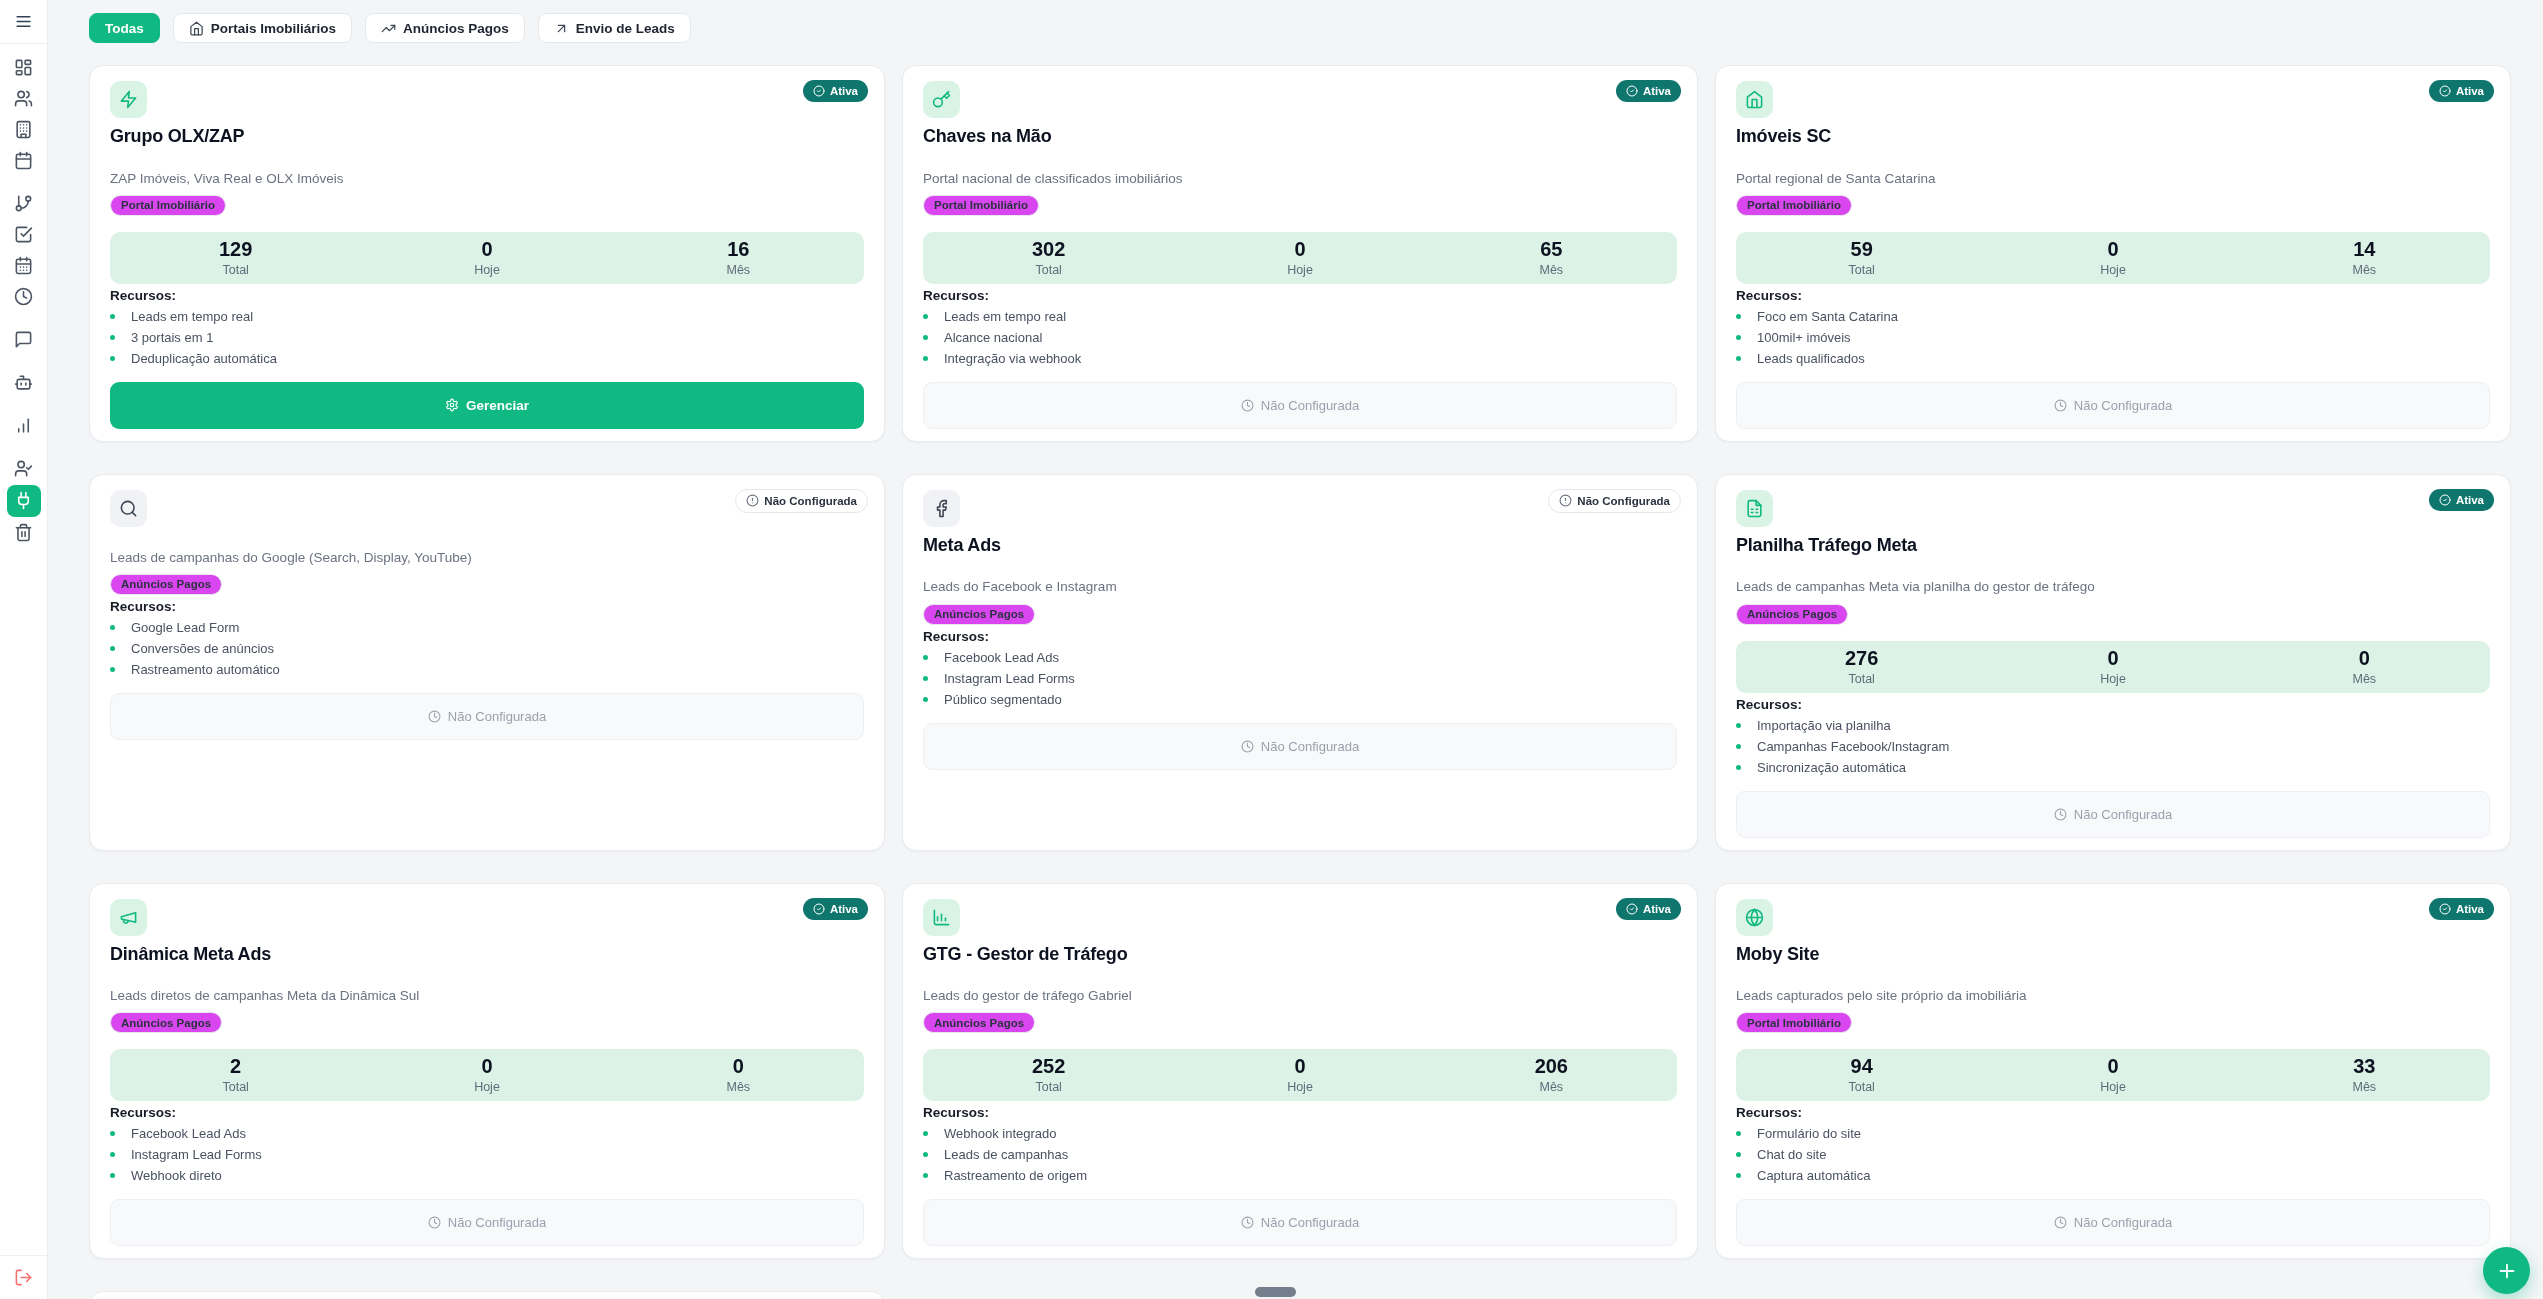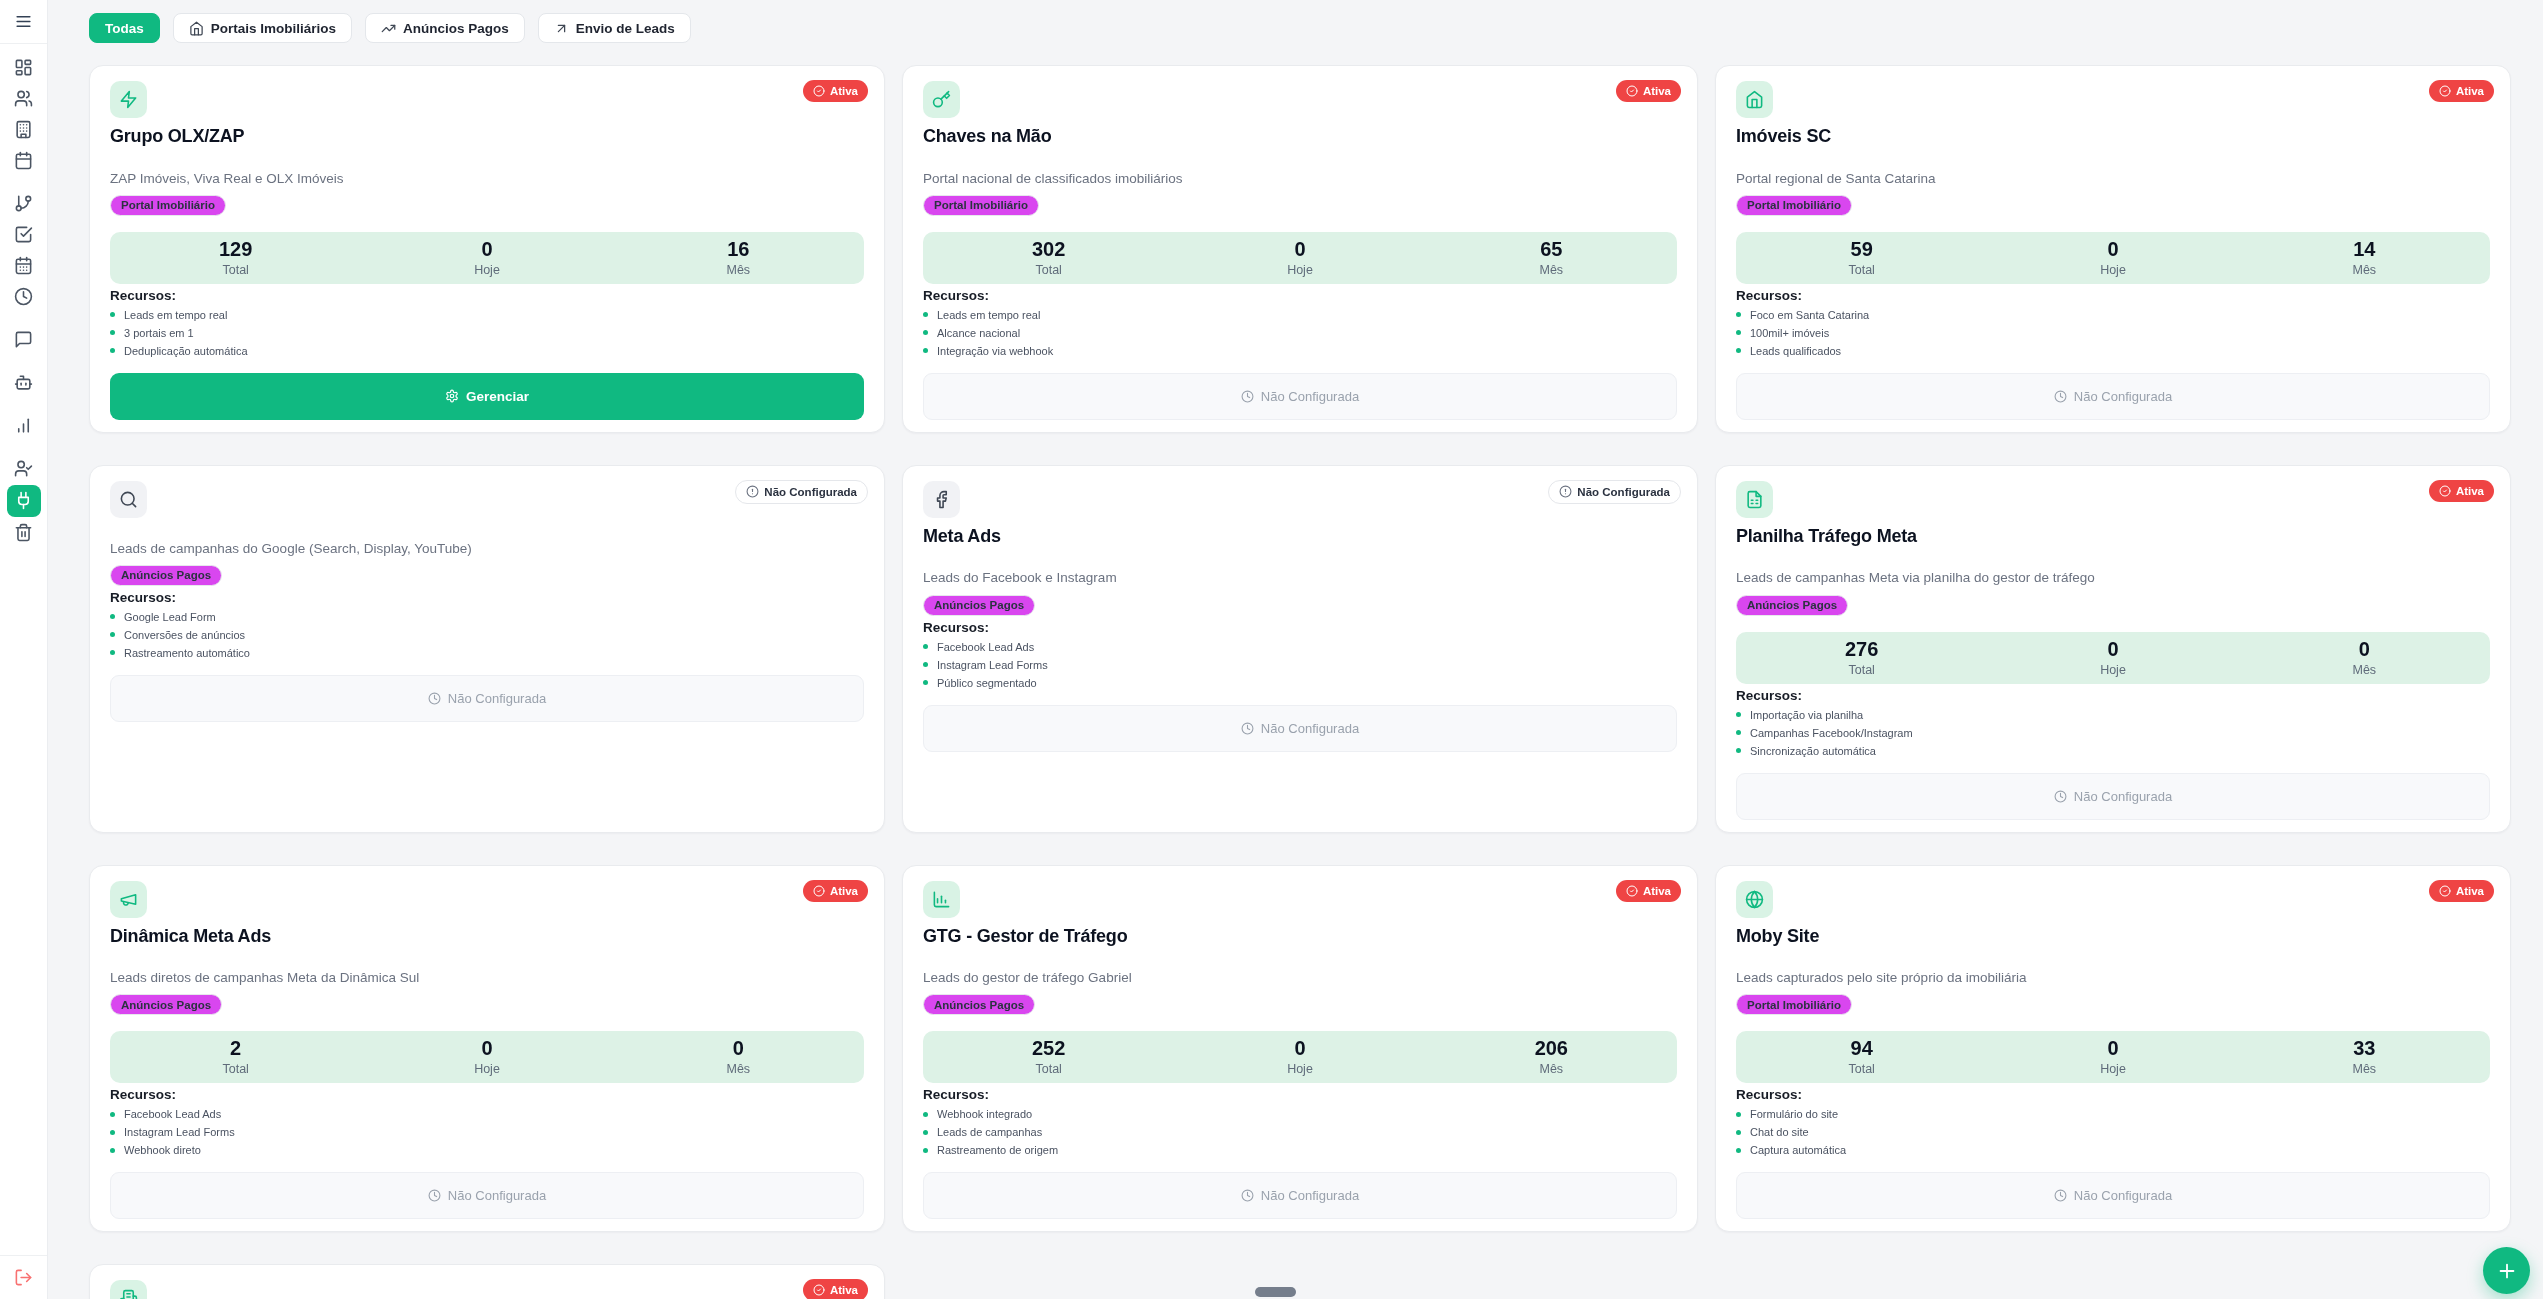--- a/index.html
+++ b/index.html
@@ -64,39 +64,39 @@
     width:37px; height:37px; border-radius:10px; margin-bottom:8px;
     display:flex; align-items:center; justify-content:center;
   }
   .icon-box.green { background:#d9f3e5; color:#10b981; }
   .icon-box.gray  { background:#f1f2f5; color:#3f4754; }
   .badge {
     position:absolute; top:14px; right:16px;
     display:inline-flex; align-items:center; gap:5px;
     font-size:11.5px; border-radius:12px; white-space:nowrap;
   }
-  .badge.active { background:#ef4444; color:#fff; font-weight:700; height:22px; padding:0 10px; }
+  .badge.active { background:#0f766e; color:#fff; font-weight:700; height:22px; padding:0 10px; }
   .badge.nc { background:#fff; border:1px solid #e5e7eb; color:#2b3240; font-weight:600; height:24px; padding:0 10px; }
   .badge.nc .bicon { color:#6b7280; display:flex; }
 
   .card-title { font-size:18px; font-weight:700; letter-spacing:-0.2px; line-height:1.2; color:#0c1220; }
   .card-sub { margin-top:23px; font-size:13.5px; color:#6b7280; line-height:1.2; }
   .tag {
     display:inline-flex; align-items:center; margin-top:8px; height:21px; padding:0 10px;
     border:1px solid #e6e8ec; border-radius:11px; background:#d946ef;
     font-size:11.5px; font-weight:600; color:#2b3240;
   }
   .stats { margin-top:16px; background:#ddf2e6; border-radius:10px; display:flex; padding:6px 0 7px; }
   .stat { flex:1; text-align:center; }
   .stat-num { font-size:20px; font-weight:700; color:#0c1220; line-height:1.15; }
   .stat-label { margin-top:2px; font-size:12.5px; color:#5f6b7a; }
 
   .resources { margin-top:4px; }
   .res-label { font-size:13.5px; font-weight:700; color:#171c26; }
-  .res-item { display:flex; align-items:center; gap:9px; margin-top:6px; font-size:11px; color:#4a5261; }
+  .res-item { display:flex; align-items:center; gap:16px; margin-top:6px; font-size:13px; color:#4a5261; }
   .res-dot { width:5px; height:5px; border-radius:50%; background:#10b981; flex:none; }
 
   .action { margin-top:16px; }
   .btn {
     width:100%; height:47px; border-radius:9px; display:flex; align-items:center; justify-content:center;
     gap:7px; font-size:13.5px; cursor:pointer; font-family:inherit;
   }
   .btn.manage { background:#10b981; border:none; color:#fff; font-weight:700; }
   .btn.nc { background:#f8f9fb; border:1px solid #edeff3; color:#9aa2ad; font-weight:500; font-size:13px; }
 

